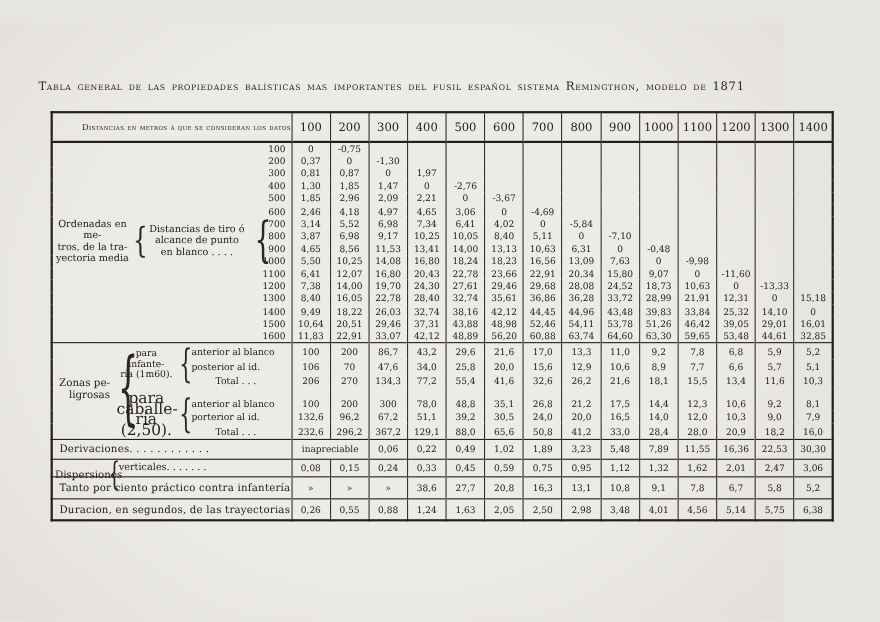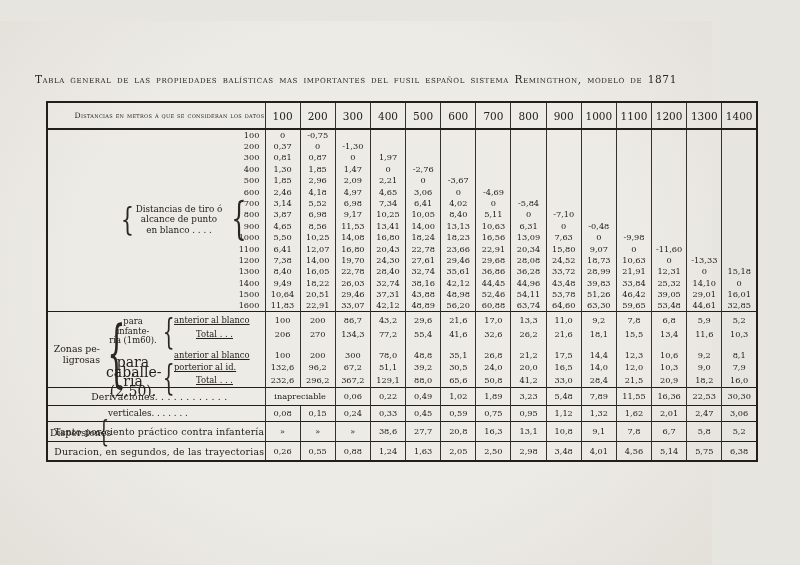--- a/index.html
+++ b/index.html
@@ -36,22 +36,22 @@
   th.hcol{font-size:10.5px;border-left:1px solid #35312b;text-align:center;}
   td.data{border-left:1px solid #35312b;text-align:center;font-size:8.2px;color:#24211d;}
   td.lbl{font-size:8.2px;}
   .ordnum{text-align:right;padding-right:5px;}
   tr.ord{height:11.4px;}
   tr.sec td{border-top:1.5px solid #221f1b;}
   tr.z1{height:16px;} tr.z2{height:12px;} tr.z3{height:13px;}
   tr.z4{height:21px;} tr.z5{height:12px;padding-left:36px;} tr.z6{height:14px;}
   tr.vb td{vertical-align:bottom;padding-bottom:1px;}
   tr.der{height:18px;} tr.disp{height:16px;} tr.tanto{height:20px;} tr.dur{height:20px;}
-  td.botlbl{text-align:center;padding-left:6px;font-size:9.3px;letter-spacing:0.2px;}
-  .zsub{margin-left:126px;text-align:left;font-size:8.4px;text-decoration:underline;}
+  td.botlbl{text-align:left;padding-left:6px;font-size:9.3px;letter-spacing:0.2px;}
+  .zsub{margin-left:126px;text-align:left;font-size:8.4px;}
   .ztot{margin-left:148px;}
   .dsub{margin-left:60px;text-align:left;font-size:8.8px;}
   .ov{position:absolute;left:0;width:218px;pointer-events:none;}
   .ord-ov{top:27px;height:183px;}
   .zon-ov{top:209px;height:88px;}
   .dis-ov{top:315px;height:32px;}
   .brace{position:absolute;color:#2a2620;line-height:1;}
   .b1{left:72px;top:50%;font-size:30px;transform:translateY(-52%) scale(0.7,1.05);}
   .b2{left:179px;top:50%;font-size:44px;transform:translateY(-52%) scale(0.55,1.0);}
   .zb{left:50px;top:50%;font-size:64px;transform:translateY(-52%) scale(0.45,1.15);}
@@ -387,20 +387,39 @@
             <td class="data">21,6</td>
             <td class="data">17,0</td>
             <td class="data">13,3</td>
             <td class="data">11,0</td>
             <td class="data">9,2</td>
             <td class="data">7,8</td>
             <td class="data">6,8</td>
             <td class="data">5,9</td>
             <td class="data">5,2</td>
           </tr>
+          <tr class="zon z2">
+            <td class="lbl">
+              <div class="zsub">posterior al  id.</div>
+            </td>
+            <td class="data">106</td>
+            <td class="data">70</td>
+            <td class="data">47,6</td>
+            <td class="data">34,0</td>
+            <td class="data">25,8</td>
+            <td class="data">20,0</td>
+            <td class="data">15,6</td>
+            <td class="data">12,9</td>
+            <td class="data">10,6</td>
+            <td class="data">8,9</td>
+            <td class="data">7,7</td>
+            <td class="data">6,6</td>
+            <td class="data">5,7</td>
+            <td class="data">5,1</td>
+          </tr>
           <tr class="zon z3">
             <td class="lbl">
               <div class="zsub ztot">Total . . .</div>
             </td>
             <td class="data">206</td>
             <td class="data">270</td>
             <td class="data">134,3</td>
             <td class="data">77,2</td>
             <td class="data">55,4</td>
             <td class="data">41,6</td>
@@ -458,21 +477,21 @@
             <td class="data">232,6</td>
             <td class="data">296,2</td>
             <td class="data">367,2</td>
             <td class="data">129,1</td>
             <td class="data">88,0</td>
             <td class="data">65,6</td>
             <td class="data">50,8</td>
             <td class="data">41,2</td>
             <td class="data">33,0</td>
             <td class="data">28,4</td>
-            <td class="data">21,5</td>
+            <td class="data">28,0</td>
             <td class="data">20,9</td>
             <td class="data">18,2</td>
             <td class="data">16,0</td>
           </tr>
           <tr class="sec der">
             <td class="lbl botlbl">Derivaciones. . . . . . . . . . . .</td>
             <td class="data" colspan="2">inapreciable</td>
             <td class="data">0,06</td>
             <td class="data">0,22</td>
             <td class="data">0,49</td>
@@ -536,20 +555,23 @@
             <td class="data">4,01</td>
             <td class="data">4,56</td>
             <td class="data">5,14</td>
             <td class="data">5,75</td>
             <td class="data">6,38</td>
           </tr>
         </tbody>
     </table>
 
     <div class="ov ord-ov">
+      <div class="ord-g">Ordenadas en me-
+tros, de la tra-
+yectoria media</div>
       <div class="brace b1">{</div>
       <div class="ord-s">Distancias de tiro ó
 alcance de punto
 en blanco . . . .</div>
       <div class="brace b2">{</div>
     </div>
 
     <div class="ov zon-ov">
       <div class="zon-g">Zonas pe-
 ligrosas</div>

